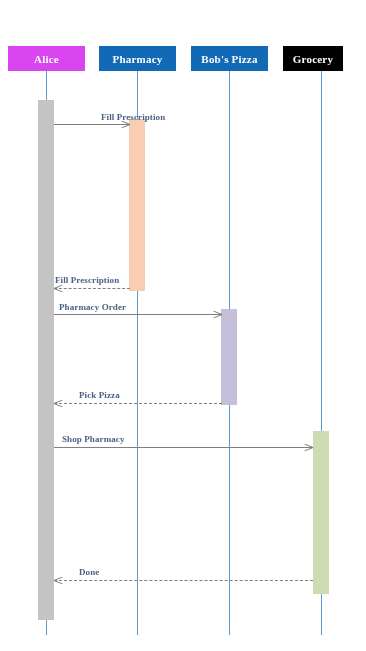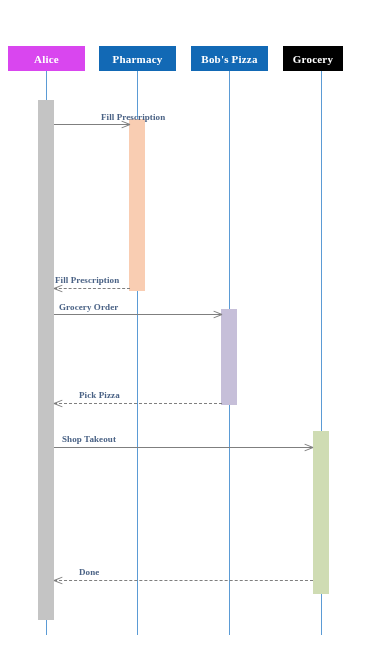--- a/index.html
+++ b/index.html
@@ -102,27 +102,27 @@
     <div class="activation" style="left: 221px; top: 309px; height: 96px; background: rgb(198, 191, 217);"></div>
     <div class="activation" style="left: 313px; top: 431px; height: 163px; background: rgb(207, 220, 179);"></div>
     <div class="msg-line" style="left: 54px; top: 124px; width: 76px;"></div>
     <div class="arrow-head right" style="top: 120px; left: 121px;"></div>
     <div class="msg-label" style="left: 57px; top: 112px; color: rgb(74, 98, 133); padding-left: 44px;">Fill Prescription</div>
     <div class="msg-line dashed" style="left: 54px; top: 288px; width: 76px;"></div>
     <div class="arrow-head left" style="top: 284px; left: 54px;"></div>
     <div class="msg-label" style="left: 55px; top: 275px; color: rgb(74, 98, 133);">Fill Prescription</div>
     <div class="msg-line" style="left: 54px; top: 314px; width: 168px;"></div>
     <div class="arrow-head right" style="top: 310px; left: 213px;"></div>
-    <div class="msg-label" style="left: 59px; top: 302px; color: rgb(74, 98, 133);">Grocery Order</div>
+    <div class="msg-label" style="left: 59px; top: 302px; color: rgb(74, 98, 133);">Pharmacy Order</div>
     <div class="msg-line dashed" style="left: 54px; top: 403px; width: 168px;"></div>
     <div class="arrow-head left" style="top: 399px; left: 54px;"></div>
     <div class="msg-label" style="left: 79px; top: 390px; color: rgb(74, 98, 133);">Pick Pizza</div>
     <div class="msg-line" style="left: 54px; top: 447px; width: 259px;"></div>
     <div class="arrow-head right" style="top: 443px; left: 304px;"></div>
-    <div class="msg-label" style="left: 62px; top: 434px; color: rgb(74, 98, 133);">Shop Takeout</div>
+    <div class="msg-label" style="left: 62px; top: 434px; color: rgb(74, 98, 133);">Shop Pharmacy</div>
     <div class="msg-line dashed" style="left: 54px; top: 580px; width: 259px;"></div>
     <div class="arrow-head left" style="top: 576px; left: 54px;"></div>
     <div class="msg-label" style="left: 79px; top: 567px; color: rgb(74, 98, 133);">Done</div>
     <div class="participant" style="left: 8px; top: 46px; width: 77px; background: #d946ef; color: rgb(255, 255, 255);">Alice</div>
     <div class="participant" style="left: 99px; top: 46px; width: 77px; background: rgb(18, 105, 181); color: rgb(255, 255, 255);">Pharmacy</div>
     <div class="participant" style="left: 191px; top: 46px; width: 77px; background: rgb(18, 105, 181); color: rgb(255, 255, 255);">Bob's Pizza</div>
     <div class="participant" style="left: 283px; top: 46px; width: 60px; background: #000000; color: rgb(255, 255, 255);">Grocery</div>
   </div>
 
 </body></html>

